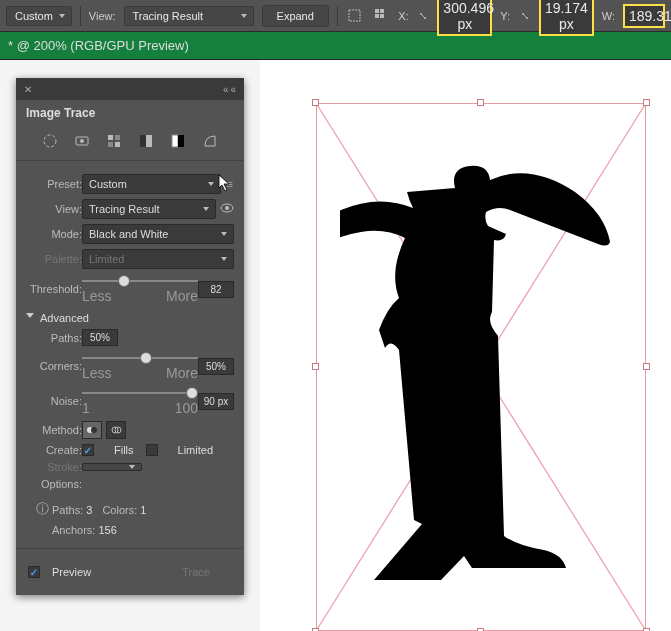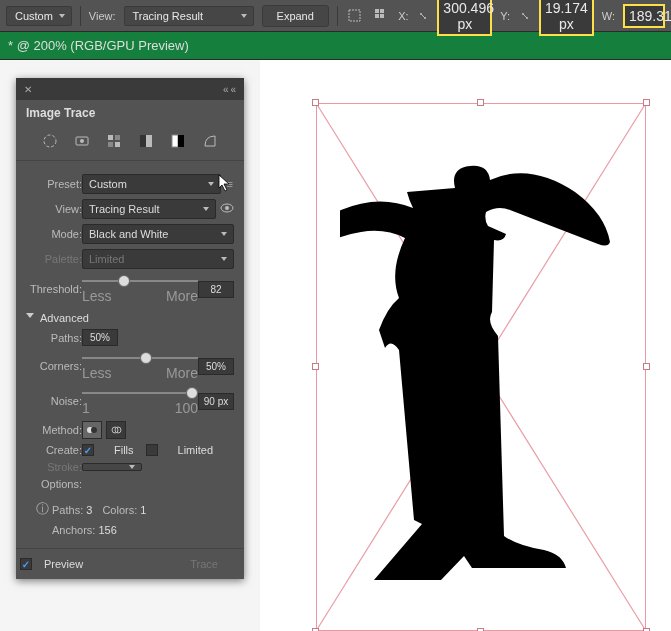--- a/index.html
+++ b/index.html
@@ -37,21 +37,21 @@
 .adv-arrow{border-left:4px solid transparent;border-right:4px solid transparent;border-top:5px solid #ccc;transform:translateY(1px)}
 .method-btns{display:flex;gap:4px}
 .m-btn{width:20px;height:18px;background:#3a3a3a;border:1px solid #2a2a2a;cursor:pointer;display:flex;align-items:center;justify-content:center}
 .m-btn.active{background:#666}
 .cb{width:12px;height:12px;background:#3a3a3a;border:1px solid #2a2a2a;display:inline-flex;align-items:center;justify-content:center;cursor:pointer}
 .cb.checked::before{content:"✓";font-size:10px;color:#4a9eff;font-weight:bold}
 .cb-lbl{margin-left:20px;margin-right:12px}
 .p-info-row{display:flex;gap:10px;padding:4px 0;font-size:11px}
 .p-info-row .ilbl{color:#bbb}
 .p-info-icon{position:absolute;left:10px;color:#aaa;font-size:13px}
-.p-footer{display:flex;gap:12px;padding:4px;border-top:1px solid #444;align-items:center}
+.p-footer{display:flex;gap:12px;padding:12px;border-top:1px solid #444;align-items:center}
 .trace-btn{margin-left:auto;padding:5px 22px;color:#777;cursor:default}
 .canvas{position:absolute;left:260px;top:60px;right:0;bottom:0;background:#fff}
 .bb{position:absolute;left:56px;top:43px;width:330px;height:528px}
 .bb-line{position:absolute;background:#e89aa4}
 .bb-top{left:0;top:0;right:0;height:1px}
 .bb-bottom{left:0;bottom:0;right:0;height:1px}
 .bb-left{left:0;top:0;bottom:0;width:1px}
 .bb-right{right:0;top:0;bottom:0;width:1px}
 .bb svg.diag{position:absolute;left:0;top:0;width:100%;height:100%}
 .handle{position:absolute;width:7px;height:7px;background:#fff;border:1px solid #c87a85}

